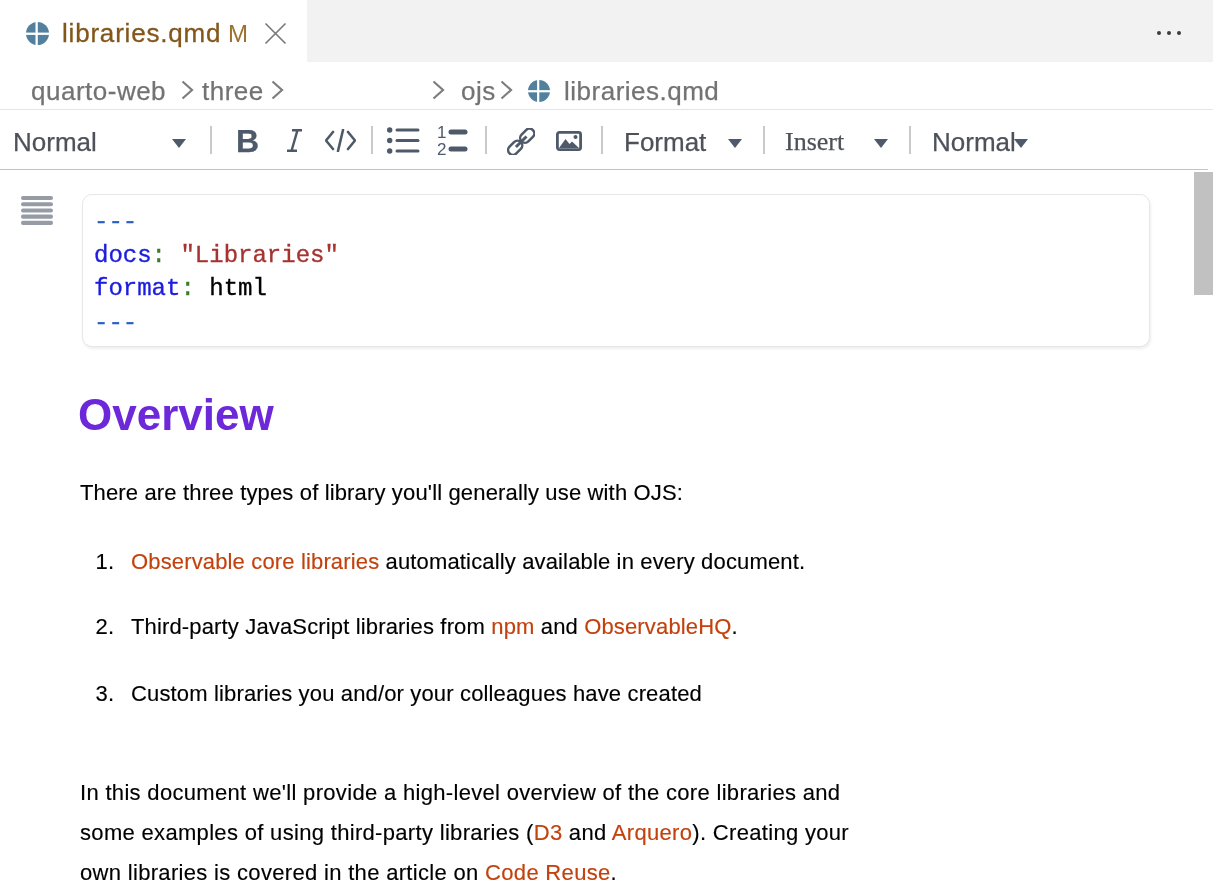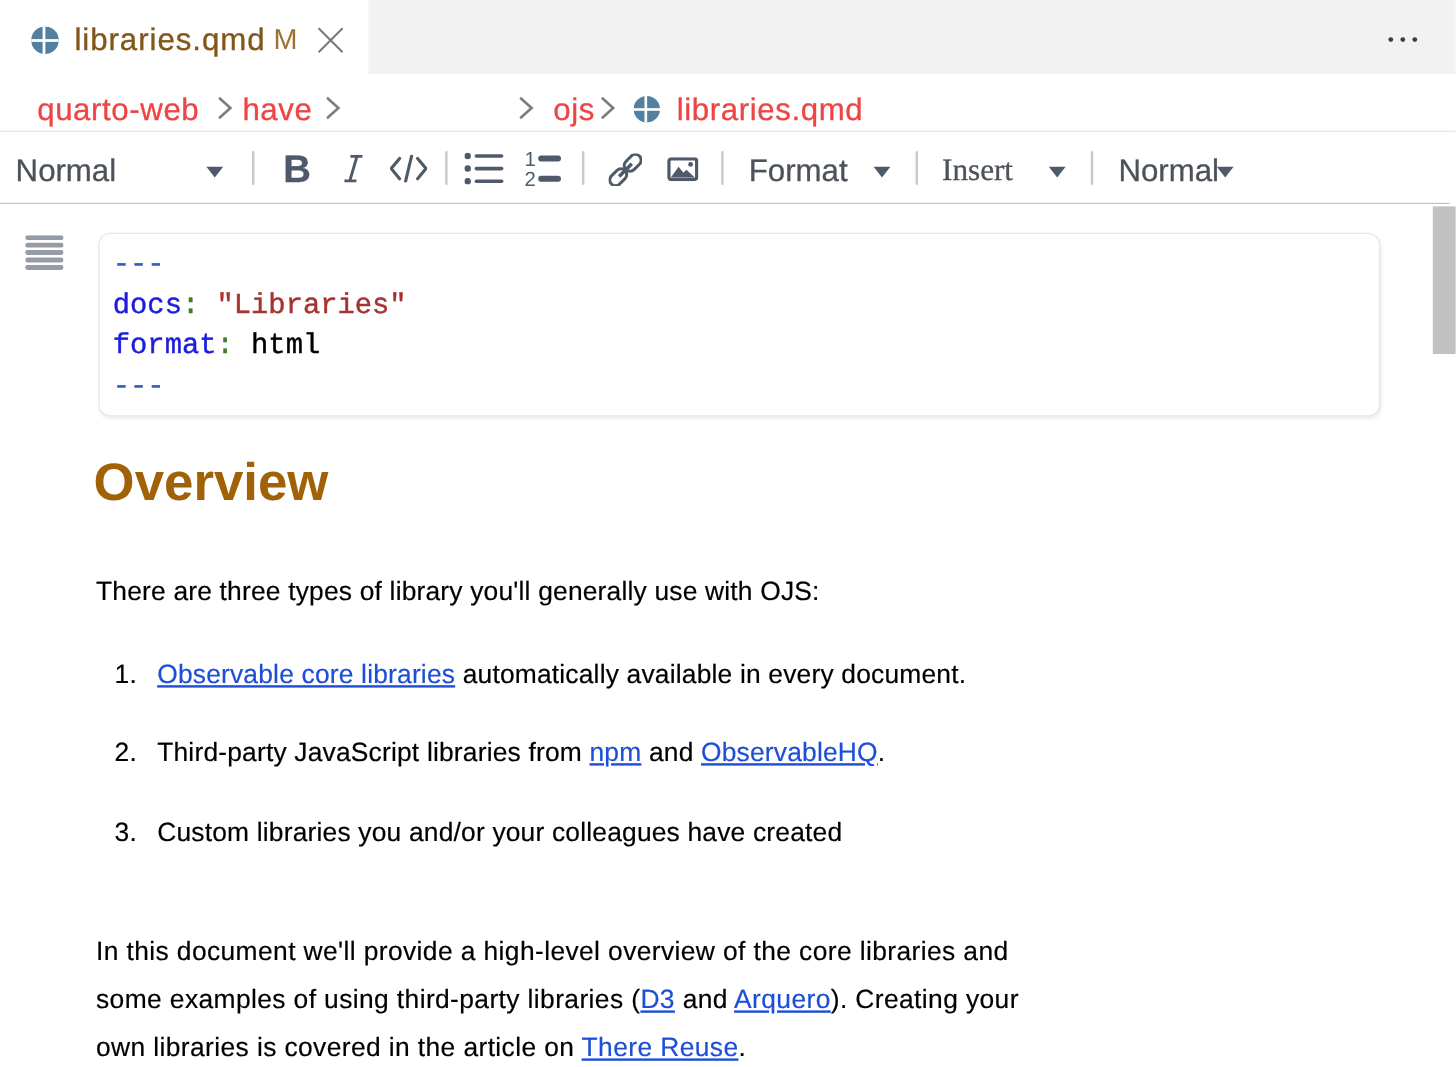--- a/index.html
+++ b/index.html
@@ -11,21 +11,21 @@
   .tabbar { position:absolute; left:0; top:0; width:1213px; height:62px; background:#f2f2f2; }
   .tab { position:absolute; left:0; top:0; width:307px; height:62px; background:#ffffff; }
   .tabname { position:absolute; left:62px; top:1.5px; line-height:62px; font-size:26px; -webkit-text-stroke:0.3px;
     letter-spacing:0.8px; color:#83561a; }
   .tabM { position:absolute; left:228px; top:3px; line-height:62px; font-size:24px; color:#9d7231; }
   .dots { position:absolute; left:1157px; top:31px; width:26px; height:5px; }
   .dot { position:absolute; top:0; width:4.2px; height:4.2px; border-radius:50%; background:#3d3d3d; }
 
   
   .crumbs { position:absolute; left:0; top:62px; width:1213px; height:48px; background:#fff;
-    border-bottom:1px solid #e4e4e4; font-size:26px; color:#ef4444; letter-spacing:0.5px; -webkit-text-stroke:0.25px; }
+    border-bottom:1px solid #e4e4e4; font-size:26px; color:#737373; letter-spacing:0.5px; -webkit-text-stroke:0.25px; }
   .crumbs span.t { position:absolute; top:5px; line-height:48px; }
   .chev { position:absolute; top:18px; width:14px; height:20px; }
 
   
   .toolbar { position:absolute; left:0; top:111px; width:1208px; height:59px; background:#fff;
     border-bottom:1px solid #c3c3c3; }
   .tlabel { position:absolute; top:1.5px; line-height:58px; font-size:26px; color:#4d525a; -webkit-text-stroke:0.25px; }
   .sep { position:absolute; top:15px; width:2px; height:28px; background:#c9c9c9; }
   .caret { position:absolute; width:0; height:0; border-left:7.5px solid transparent;
     border-right:7.5px solid transparent; border-top:9px solid #4e5a6a; }
@@ -37,28 +37,28 @@
     box-shadow:1px 2px 3px rgba(0,0,0,0.07); }
   .codeblock pre { font-family:"Liberation Mono", monospace; font-size:24px; line-height:33.6px; -webkit-text-stroke:0.35px;
     padding:10px 0 0 11px; }
   .cm-meta { color:#2b60c6; }
   .cm-key { color:#1c1ce0; }
   .cm-colon { color:#3a7d27; }
   .cm-str { color:#a53431; }
   .draghandle { position:absolute; left:21px; top:195.5px; }
 
   .body-text { font-size:22px; line-height:40px; letter-spacing:0.15px; color:#000; -webkit-text-stroke:0.15px; }
-  h1.ov { position:absolute; left:78px; top:379px; font-size:44px; line-height:48px;
-    color:#a16207; letter-spacing:0px; }
+  h1.ov { position:absolute; left:78px; top:391px; font-size:44px; line-height:48px;
+    color:#6d28d9; letter-spacing:0px; }
   .p1 { position:absolute; left:80px; top:473px; }
   .li { position:absolute; }
   .li .num { position:absolute; left:95.5px; top:0; }
   .li .txt { position:absolute; left:131px; top:0; white-space:nowrap; }
   .p2 { position:absolute; left:80px; top:745px; }
-  a { color:#1d4ed8; text-decoration:underline; }
+  a { color:#c2410c; }
   .thumb { position:absolute; left:1194px; top:172px; width:19px; height:123px; background:#c1c1c1; }
 </style>
 </head>
 <body>
 
   <div class="tabbar">
     <div class="tab">
       <svg class="abs" style="left:26px; top:22px;" width="23" height="23" viewBox="0 0 23 23">
         <circle cx="11.5" cy="11.5" r="11.5" fill="#53809f"></circle>
         <rect x="9.5" y="0" width="2.3" height="23" fill="#fff"></rect>
@@ -75,21 +75,21 @@
       <div class="dot" style="left:10px;"></div>
       <div class="dot" style="left:20px;"></div>
     </div>
   </div>
 
   <div class="crumbs">
     <span class="t" style="left:31px;">quarto-web</span>
     <svg class="chev" style="left:180px;" viewBox="0 0 14 20">
       <path d="M2.5 1.5 L12 10 L2.5 18.5" stroke="#7d7d7d" stroke-width="2.2" fill="none"></path>
     </svg>
-    <span class="t" style="left:202px;">have</span>
+    <span class="t" style="left:202px;">three</span>
     <svg class="chev" style="left:270px;" viewBox="0 0 14 20">
       <path d="M2.5 1.5 L12 10 L2.5 18.5" stroke="#7d7d7d" stroke-width="2.2" fill="none"></path>
     </svg>
     <svg class="chev" style="left:431px;" viewBox="0 0 14 20">
       <path d="M2.5 1.5 L12 10 L2.5 18.5" stroke="#7d7d7d" stroke-width="2.2" fill="none"></path>
     </svg>
     <span class="t" style="left:461px;">ojs</span>
     <svg class="chev" style="left:499px;" viewBox="0 0 14 20">
       <path d="M2.5 1.5 L12 10 L2.5 18.5" stroke="#7d7d7d" stroke-width="2.2" fill="none"></path>
     </svg>
@@ -185,15 +185,15 @@
     <span class="num">2.</span>
     <span class="txt">Third-party JavaScript libraries from <a>npm</a> and <a>ObservableHQ</a>.</span>
   </div>
   <div class="li body-text" style="top:674px;">
     <span class="num">3.</span>
     <span class="txt">Custom libraries you and/or your colleagues have created</span>
   </div>
 
   <p class="p2 body-text" style="letter-spacing:0.32px;margin-top:28px;">In this document we'll provide a high-level overview of the core libraries and<br>
 some examples of using third-party libraries (<a>D3</a> and <a>Arquero</a>). Creating your<br>
-own libraries is covered in the article on <a>There Reuse</a>.</p>
+own libraries is covered in the article on <a>Code Reuse</a>.</p>
 
   <div class="thumb"></div>
 
 </body></html>

